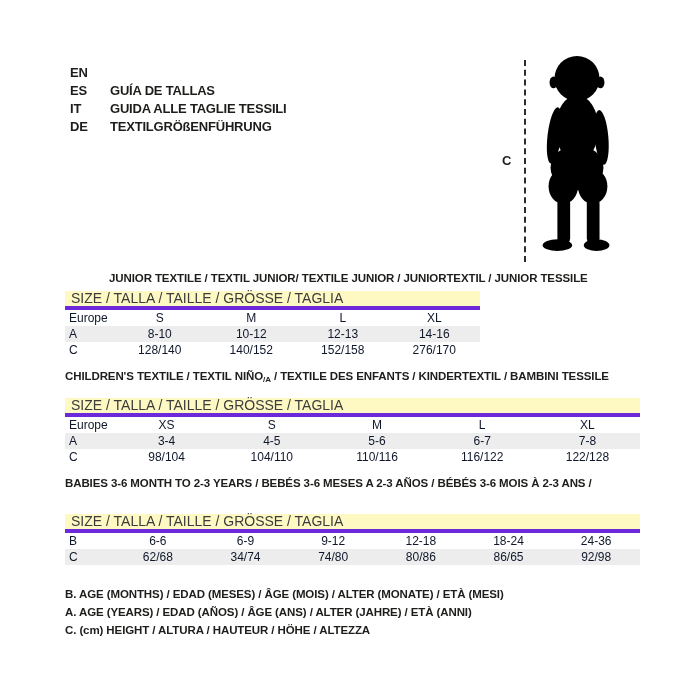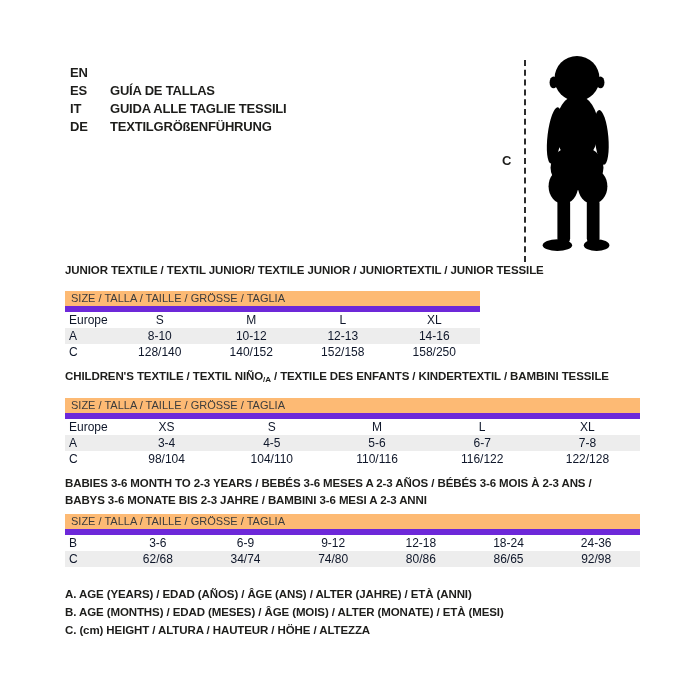--- a/index.html
+++ b/index.html
@@ -13,33 +13,33 @@
   .lang-row{display:flex;height:18px;line-height:18px;font-size:13px;font-weight:bold;letter-spacing:-0.2px;}
   .lang-code{width:40px;}
 
   
   .measure-line{position:absolute;left:524px;top:60px;height:202px;width:0;border-left:2px dashed #2b2b2b;}
   .measure-label{position:absolute;left:502px;top:153px;font-size:13px;font-weight:bold;}
   .baby-svg{position:absolute;left:528px;top:52px;}
 
   
   .section-title{position:absolute;left:65px;font-size:11.5px;font-weight:bold;letter-spacing:-0.1px;white-space:nowrap;}
-  .title-junior{top:264px;}
+  .title-junior{top:272px;margin-left:44px;}
   .title-children{top:370px;}
   .title-babies{top:475px;line-height:17px;}
   .subscript{font-size:8px;vertical-align:-2px;}
 
   
   .size-table{position:absolute;left:65px;}
   .tbl-junior{top:291px;width:415px;}
   .tbl-children{top:398px;width:575px;}
   .tbl-babies{top:514px;width:575px;}
   .size-bar{
-    height:15px;line-height:15px;background:#fdba74;border-bottom:6px solid #6d28d9;
-    padding-left:6px;font-size:11px;color:#3c3c3c;white-space:nowrap;
+    height:15px;line-height:15px;background:#fef9c3;border-bottom:4px solid #6d28d9;
+    padding-left:6px;font-size:14px;color:#3c3c3c;white-space:nowrap;
   }
   .t-row{display:flex;height:16px;line-height:16px;font-size:12px;color:#0f172a;}
   .t-row.alt{background:#ededed;}
   .t-label{width:45px;padding-left:4px;}
   .t-cell{flex:1;text-align:center;}
 
   
   .notes{position:absolute;left:65px;top:585px;font-size:11.5px;font-weight:bold;line-height:18px;letter-spacing:-0.1px;}
 </style>
 </head>
@@ -100,21 +100,21 @@
       <span class="t-cell">8-10</span>
       <span class="t-cell">10-12</span>
       <span class="t-cell">12-13</span>
       <span class="t-cell">14-16</span>
     </div>
     <div class="t-row">
       <span class="t-label">C</span>
       <span class="t-cell">128/140</span>
       <span class="t-cell">140/152</span>
       <span class="t-cell">152/158</span>
-      <span class="t-cell">158/250</span>
+      <span class="t-cell">276/170</span>
     </div>
   </div>
 
   <div class="section-title title-children">
     <span>CHILDREN'S TEXTILE / TEXTIL NIÑO</span><span class="subscript">/A</span><span> / TEXTILE DES ENFANTS / KINDERTEXTIL / BAMBINI TESSILE</span>
   </div>
   <div class="size-table tbl-children">
     <div class="size-bar">SIZE / TALLA / TAILLE / GRÖSSE / TAGLIA</div>
     <div class="t-row">
       <span class="t-label">Europe</span>
@@ -137,43 +137,42 @@
       <span class="t-cell">98/104</span>
       <span class="t-cell">104/110</span>
       <span class="t-cell">110/116</span>
       <span class="t-cell">116/122</span>
       <span class="t-cell">122/128</span>
     </div>
   </div>
 
   <div class="section-title title-babies">
     <div>BABIES 3-6 MONTH TO 2-3 YEARS / BEBÉS 3-6 MESES A 2-3 AÑOS / BÉBÉS 3-6 MOIS À 2-3 ANS /</div>
-    <div>BABYS 3-6 MONATE BIS 2-3 JAHRE / BAMBINI 3-6 MESI A 2-3 ANNI</div>
   </div>
   <div class="size-table tbl-babies">
     <div class="size-bar">SIZE / TALLA / TAILLE / GRÖSSE / TAGLIA</div>
     <div class="t-row">
       <span class="t-label">B</span>
-      <span class="t-cell">3-6</span>
+      <span class="t-cell">6-6</span>
       <span class="t-cell">6-9</span>
       <span class="t-cell">9-12</span>
       <span class="t-cell">12-18</span>
       <span class="t-cell">18-24</span>
       <span class="t-cell">24-36</span>
     </div>
     <div class="t-row alt">
       <span class="t-label">C</span>
       <span class="t-cell">62/68</span>
       <span class="t-cell">34/74</span>
       <span class="t-cell">74/80</span>
       <span class="t-cell">80/86</span>
       <span class="t-cell">86/65</span>
       <span class="t-cell">92/98</span>
     </div>
   </div>
 
   <div class="notes">
+    <div>B. AGE (MONTHS) / EDAD (MESES) / ÂGE (MOIS) / ALTER (MONATE) / ETÀ (MESI)</div>
     <div>A. AGE (YEARS) / EDAD (AÑOS) / ÂGE (ANS) / ALTER (JAHRE) / ETÀ (ANNI)</div>
-    <div>B. AGE (MONTHS) / EDAD (MESES) / ÂGE (MOIS) / ALTER (MONATE) / ETÀ (MESI)</div>
     <div>C. (cm) HEIGHT / ALTURA / HAUTEUR / HÖHE / ALTEZZA</div>
   </div>
 
 </div>
 
 </body></html>

